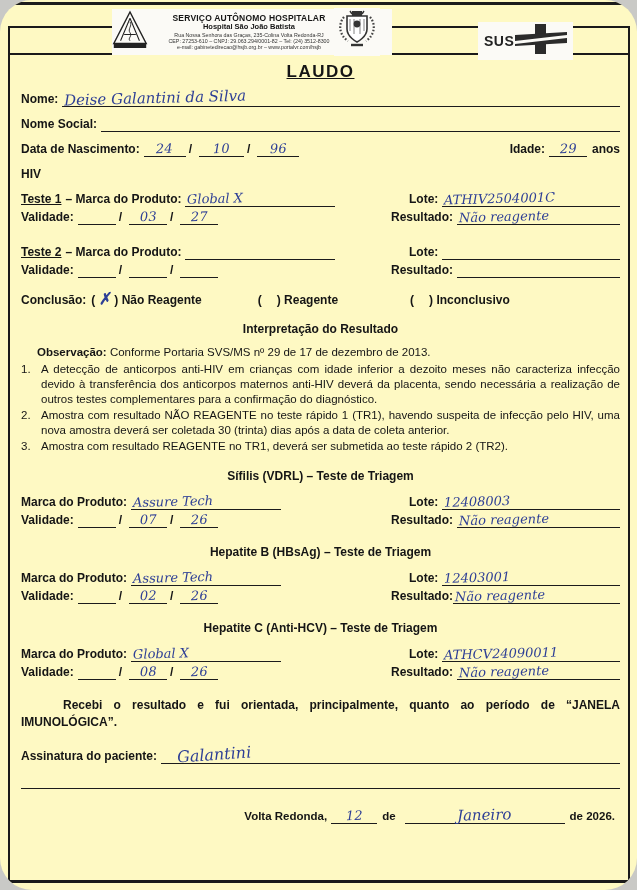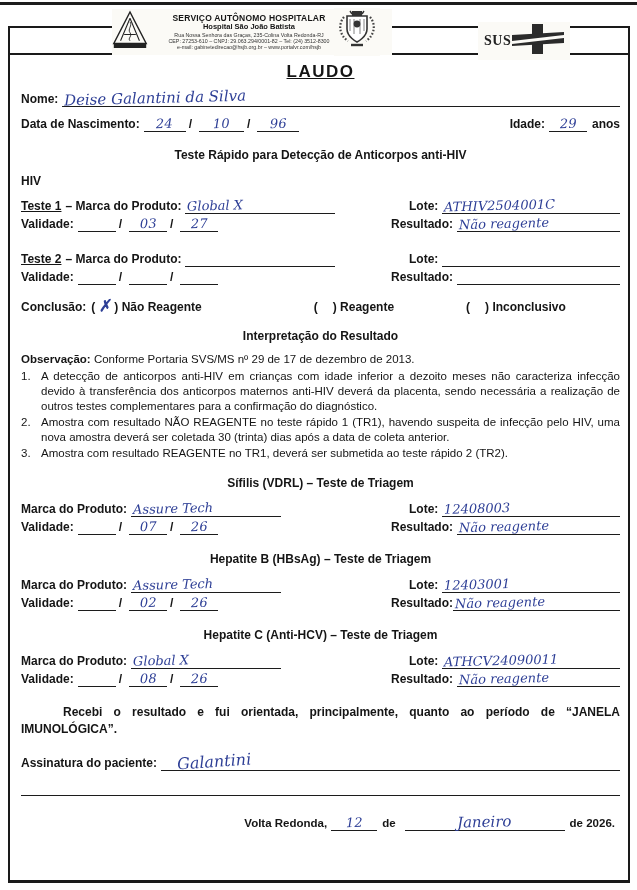--- a/index.html
+++ b/index.html
@@ -1,39 +1,39 @@
 <!DOCTYPE html>
 <html><head>
 <meta charset="utf-8">
 <style>
   html,body { margin:0; padding:0; background:#c9c9c6; }
   .page {
     position:relative; width:637px; height:890px; margin:0 auto;
-    background:#ffffff; overflow:hidden;
-    font-family:"Liberation Sans", sans-serif; color:#151515;
+    background:#fef9c3; overflow:hidden;
+    font-family:"Liberation Sans", sans-serif; color:#151515;border-radius:32px;
   }
   .topline { position:absolute; top:2px; left:0; right:0; height:3px; background:#1c1c1c; }
   .frame {
     position:absolute; top:26px; left:8px; right:7px; bottom:7px;
     border:2px solid #1a1a1a; border-bottom-width:3px;
   }
   .header-sep { position:absolute; top:53px; left:8px; right:7px; height:2px; background:#1a1a1a; }
 
   .header {
     position:absolute; top:9px; left:112px; width:280px; height:46px;
     display:flex; align-items:center; gap:6px; background:#fbfaf6; z-index:2;
   }
   .header-text { width:190px; text-align:center; line-height:1.15; }
   .h-org  { font-size:8.5px; font-weight:bold; letter-spacing:.2px; }
   .h-hosp { font-size:7.5px; font-weight:bold; }
   .h-small{ font-size:5.3px; color:#333; }
   .coat { position:absolute; top:8px; left:334px; background:#fbfaf6; z-index:2; }
   .sus {
     position:absolute; top:22px; left:478px; display:flex; align-items:center; gap:1px;
-    background:#fbfaf6; z-index:2; padding:2px 6px;font-family:Liberation Serif, serif;
+    background:#fbfaf6; z-index:2; padding:2px 6px;
   }
   .sus-text { font-weight:bold; font-size:14px; letter-spacing:.5px; color:#222; }
 
   .content { position:absolute; top:58px; left:21px; width:599px; z-index:1; }
 
   .doc-title {
     text-align:center; font-size:17px; font-weight:bold; letter-spacing:1.5px;
     text-decoration:underline; margin:4px 0 10px 0;
   }
 
@@ -58,21 +58,21 @@
   .col2 { display:flex; align-items:flex-end; }
   .col-left { width:370px; display:flex; align-items:flex-end; }
   .col-right { width:229px; display:flex; }
   .u { text-decoration:underline; }
 
   .conc-row { display:flex; align-items:flex-end; font-size:12px; font-weight:bold; margin:15px 0 2px 0; }
   .opt { white-space:nowrap; }
   .paren-gap { display:inline-block; width:15px; text-align:center; }
 
   .body-text { font-size:11.5px; line-height:15px; }
-  .obs-line { margin-bottom:2px; }
+  .obs-line { margin-bottom:2px;margin-left:16px; }
   .obs-lbl { font-weight:bold; }
   .list-item { display:flex; margin-bottom:1px; }
   .list-num { width:20px; flex:none; }
   .list-txt { flex:1; text-align:justify; }
 
   .ack { font-size:12px; font-weight:bold; text-align:justify; text-indent:42px; line-height:17px; margin-top:17px; width:599px; }
 
   .sig-row { display:flex; align-items:flex-end; font-size:12px; font-weight:bold; margin-top:18px; line-height:15px; }
   .sig-line { position:relative; }
   .sig-hw { font-size:16px; margin-left:14px; transform:rotate(-4deg); }
@@ -139,34 +139,37 @@
 
   <div class="content">
 
     <div class="doc-title">LAUDO</div>
 
     <div class="row">
       <span class="lbl">Nome:</span>
       <span class="line fill"><span class="hw hw-lg">Deise Galantini da Silva</span></span>
     </div>
 
+    <div class="row">
+      <span class="lbl">Nome Social:</span>
+      <span class="line fill"></span>
+    </div>
 
     <div class="row">
       <span class="lbl">Data de Nascimento:</span>
       <span class="line seg w42"><span class="hw">24</span></span>
       <span class="slash">/</span>
       <span class="line seg w45"><span class="hw">10</span></span>
       <span class="slash">/</span>
       <span class="line seg w42"><span class="hw">96</span></span>
       <span style="margin-left:auto" class="lbl">Idade:</span>
       <span class="line seg w38"><span class="hw">29</span></span>
       <span class="lbl" style="margin-left:5px">anos</span>
     </div>
 
-    <div class="sec-head" style="margin-top:16px">Teste Rápido para Detecção de Anticorpos anti-HIV</div>
 
     <div class="row" style="margin-top:10px">
       <span class="lbl">HIV</span>
     </div>
 
     <div class="col2">
       <div class="col-left row" style="margin-bottom:0">
         <span class="lbl u">Teste 1</span>
         <span class="lbl" style="margin-left:4px">– Marca do Produto:</span>
         <span class="line w150"><span class="hw">Global X</span></span>
@@ -218,21 +221,21 @@
         <span class="line fill"><span class="hw"></span></span>
       </div>
     </div>
 
     <div class="conc-row">
       <span class="lbl">Conclusão:</span>
       <span class="opt" style="margin-left:5px">
         <span>(</span><span class="paren-gap hw hw-mark">✗</span><span>)</span>
         <span>Não Reagente</span>
       </span>
-      <span class="opt" style="margin-left:112px">
+      <span class="opt" style="margin-left:56px">
         <span>(</span><span class="paren-gap"></span><span>)</span>
         <span>Reagente</span>
       </span>
       <span class="opt" style="margin-left:72px">
         <span>(</span><span class="paren-gap"></span><span>)</span>
         <span>Inconclusivo</span>
       </span>
     </div>
 
     <div class="sec-head" style="margin-top:15px;margin-bottom:9px">Interpretação do Resultado</div>

